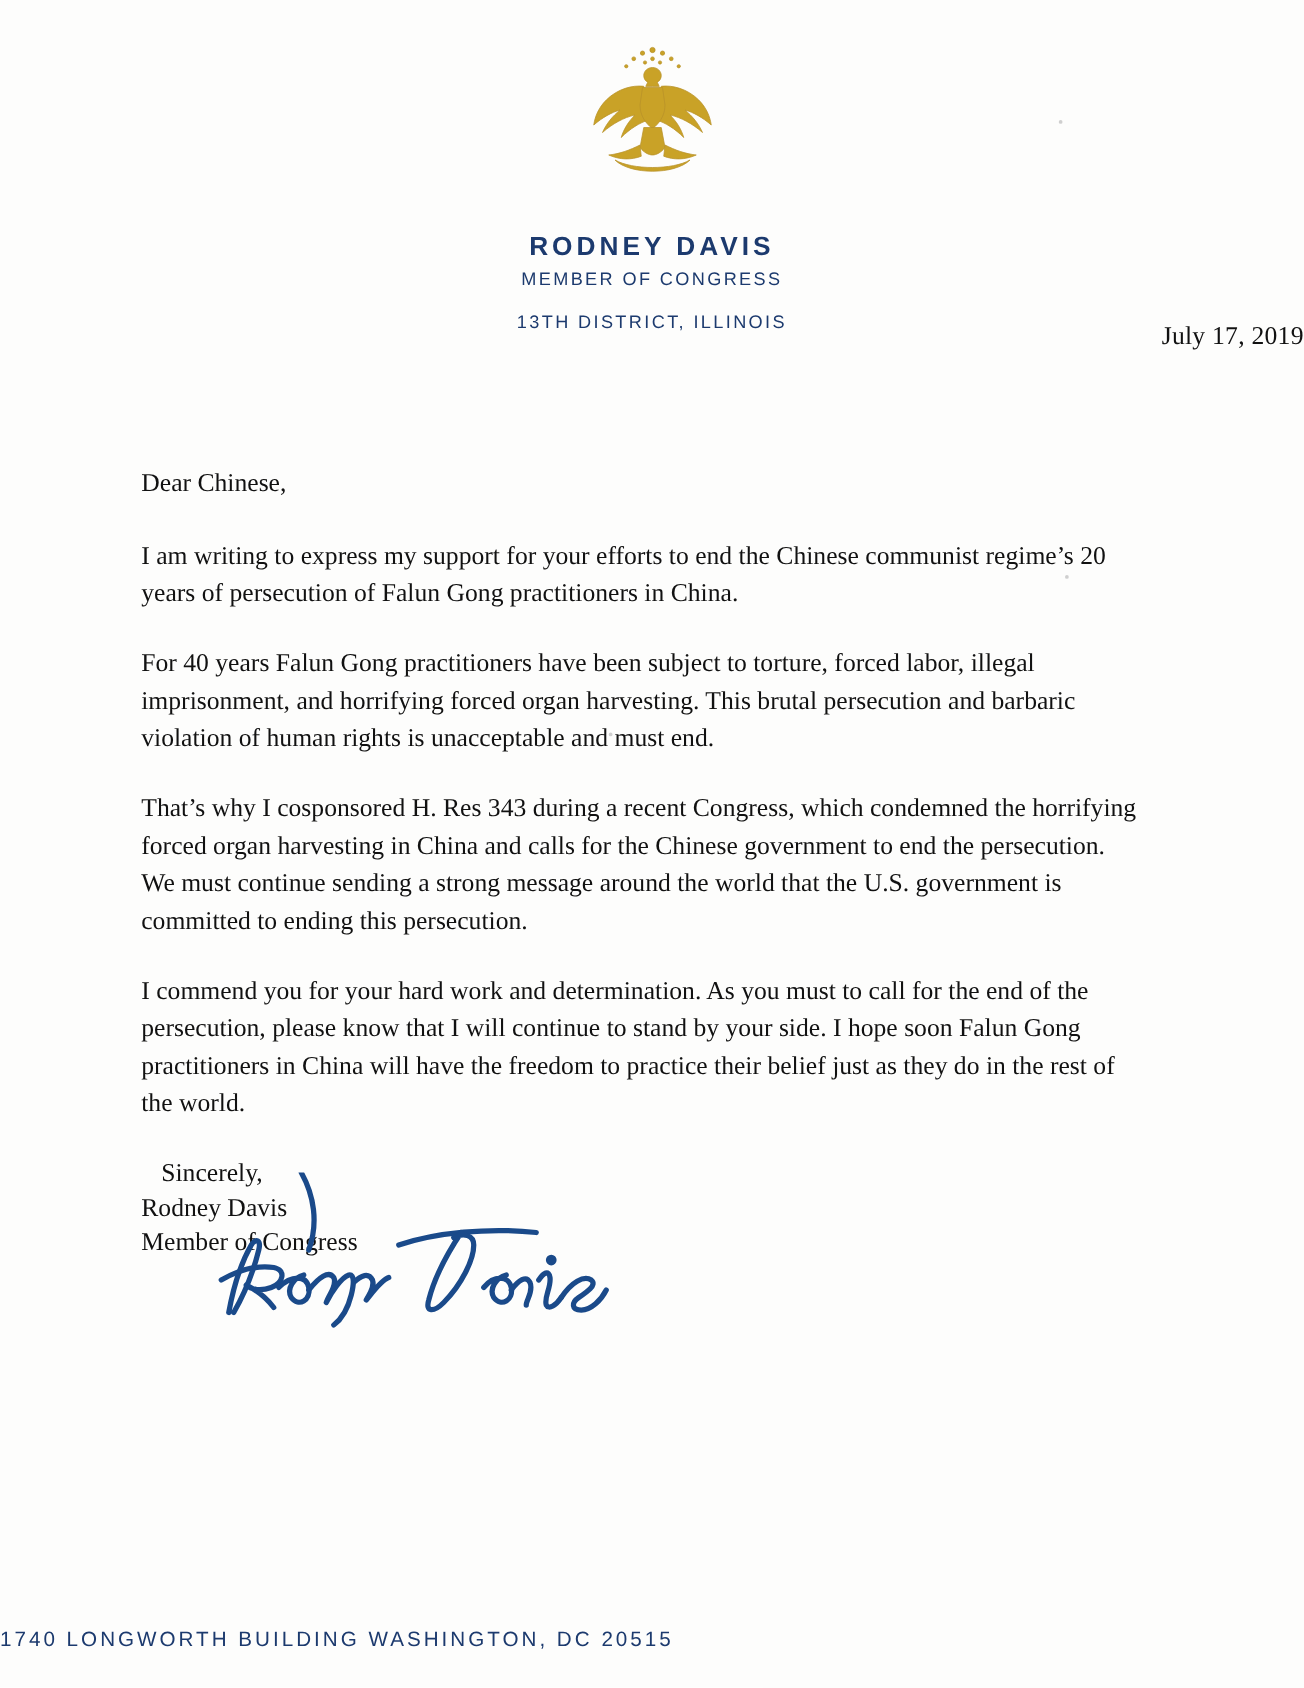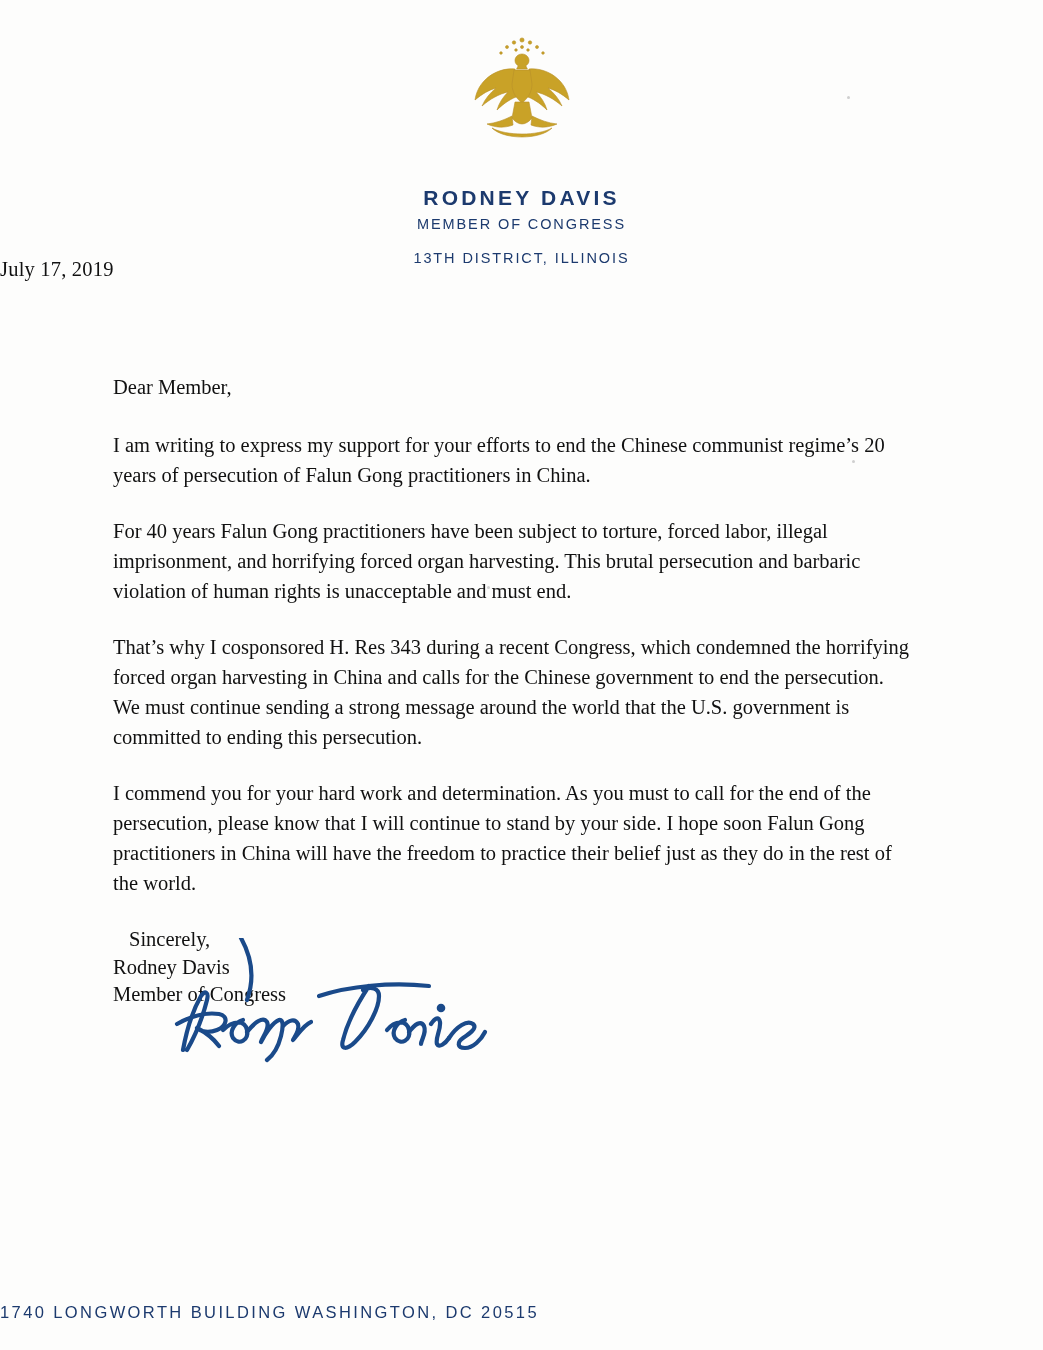--- a/index.html
+++ b/index.html
@@ -60,21 +60,21 @@
     letter-spacing: 1.9px;
     color: #1c3a6e;
   }
 
   
   .date {
     position: absolute;
     top: 258px;
     left: 0;
     right: 0;
-    text-align: left;
+    text-align: right;
     font-size: 20.5px;
     letter-spacing: 0.2px;
   }
 
   .letter-body {
     position: absolute;
     top: 372px;
     left: 113px;
     width: 800px;
     font-size: 20.5px;
@@ -175,21 +175,21 @@
     </svg>
 
     <div class="lh-name">RODNEY DAVIS</div>
     <div class="lh-title">MEMBER OF CONGRESS</div>
     <div class="lh-district">13TH DISTRICT, ILLINOIS</div>
   </div>
 
   <div class="date">July 17, 2019</div>
 
   <div class="letter-body">
-    <p class="salutation">Dear Member,</p>
+    <p class="salutation">Dear Chinese,</p>
     <p class="para">I am writing to express my support for your efforts to end the Chinese communist regime’s 20 years of persecution of Falun Gong practitioners in China.</p>
     <p class="para">For 40 years Falun Gong practitioners have been subject to torture, forced labor, illegal imprisonment, and horrifying forced organ harvesting. This brutal persecution and barbaric violation of human rights is unacceptable and must end.</p>
     <p class="para">That’s why I cosponsored H. Res 343 during a recent Congress, which condemned the horrifying forced organ harvesting in China and calls for the Chinese government to end the persecution. We must continue sending a strong message around the world that the U.S. government is committed to ending this persecution.</p>
     <p class="para">I commend you for your hard work and determination. As you must to call for the end of the persecution, please know that I will continue to stand by your side.  I hope soon Falun Gong practitioners in China will have the freedom to practice their belief just as they do in the rest of the world.</p>
 
     <p class="closing">Sincerely,</p>
 
     <div class="signature-block">
       <svg class="sig-svg" width="360" height="130" viewBox="0 0 360 130" aria-hidden="true">
         <g fill="none" stroke="#1a4a8a" stroke-width="4.2" stroke-linecap="round" stroke-linejoin="round">

